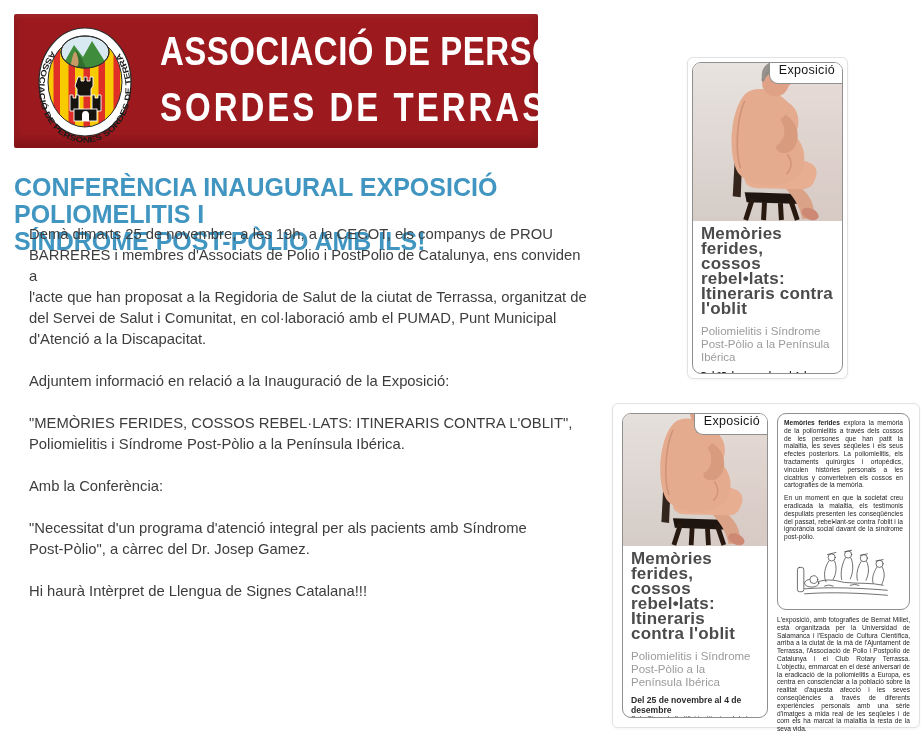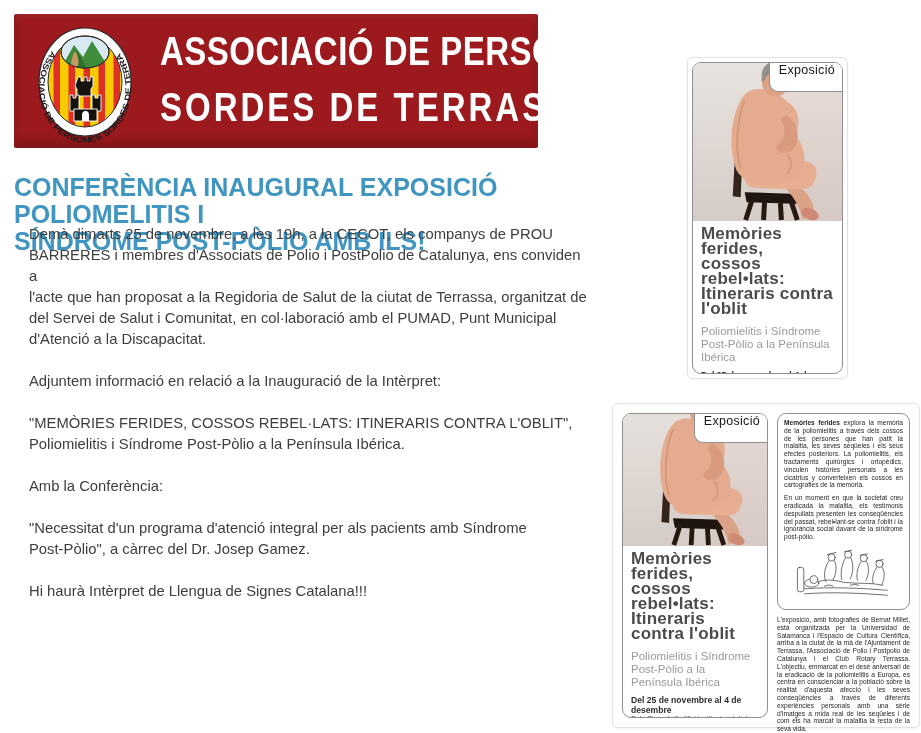--- a/index.html
+++ b/index.html
@@ -31,21 +31,21 @@
   .poster-card.large{left:612px;top:403px;width:308px;height:325px;padding:9px;display:flex;gap:9px;}
 
   .poster-inner{position:relative;border:1px solid var(--poster_border,#8f8f8f);border-radius:9px;
                 overflow:hidden;box-sizing:border-box;height:100%;display:flex;flex-direction:column;
                 background:#fff;}
   .large .poster-inner{width:146px;flex:0 0 auto;}
 
   .expo-tab{position:absolute;top:0;right:0;z-index:3;background:#fff;
             border-left:1px solid var(--poster_border,#8f8f8f);
             border-bottom:1px solid var(--poster_border,#8f8f8f);
-            border-bottom-left-radius:9px;padding:0 7px 14px 9px;
+            border-bottom-left-radius:9px;padding:0 7px 6px 9px;
             font-size:12.5px;color:#151515;letter-spacing:.3px;}
 
   .photo{display:block;width:100%;flex:0 0 auto;}
   .small .photo{height:158px;}
   .large .photo{height:132px;}
 
   .poster-text{padding:5px 8px 0 8px;}
   .p-title{font-weight:bold;color:var(--poster_title,#4b4b4b);font-size:17px;line-height:15px;
            letter-spacing:.2px;white-space:pre-line;}
   .p-sub{color:var(--poster_subtitle,#9b9b9b);font-size:11.5px;line-height:13px;margin-top:9px;
@@ -113,21 +113,21 @@
 
   <h1 class="heading">CONFERÈNCIA INAUGURAL EXPOSICIÓ POLIOMELITIS I
 SÍNDROME POST-PÒLIO AMB ILS!</h1>
 
   <div class="body-text">
     <p>Demà dimarts 25 de novembre, a les 19h, a la CECOT, els companys de PROU
 BARRERES i membres d'Associats de Polio i PostPolio de Catalunya, ens conviden a
 l'acte que han proposat a la Regidoria de Salut de la ciutat de Terrassa, organitzat de
 del Servei de Salut i Comunitat, en col·laboració amb el PUMAD, Punt Municipal
 d'Atenció a la Discapacitat.</p>
-    <p>Adjuntem informació en relació a la Inauguració de la Intèrpret:</p>
+    <p>Adjuntem informació en relació a la Inauguració de la Exposició:</p>
     <p>"MEMÒRIES FERIDES, COSSOS REBEL·LATS: ITINERARIS CONTRA L'OBLIT",
 Poliomielitis i Síndrome Post-Pòlio a la Península Ibérica.</p>
     <p>Amb la Conferència:</p>
     <p>"Necessitat d'un programa d'atenció integral per als pacients amb Síndrome
 Post-Pòlio", a càrrec del Dr. Josep Gamez.</p>
     <p>Hi haurà Intèrpret de Llengua de Signes Catalana!!!</p>
   </div>
 
   <div class="poster-card small">
     <div class="poster-inner">

